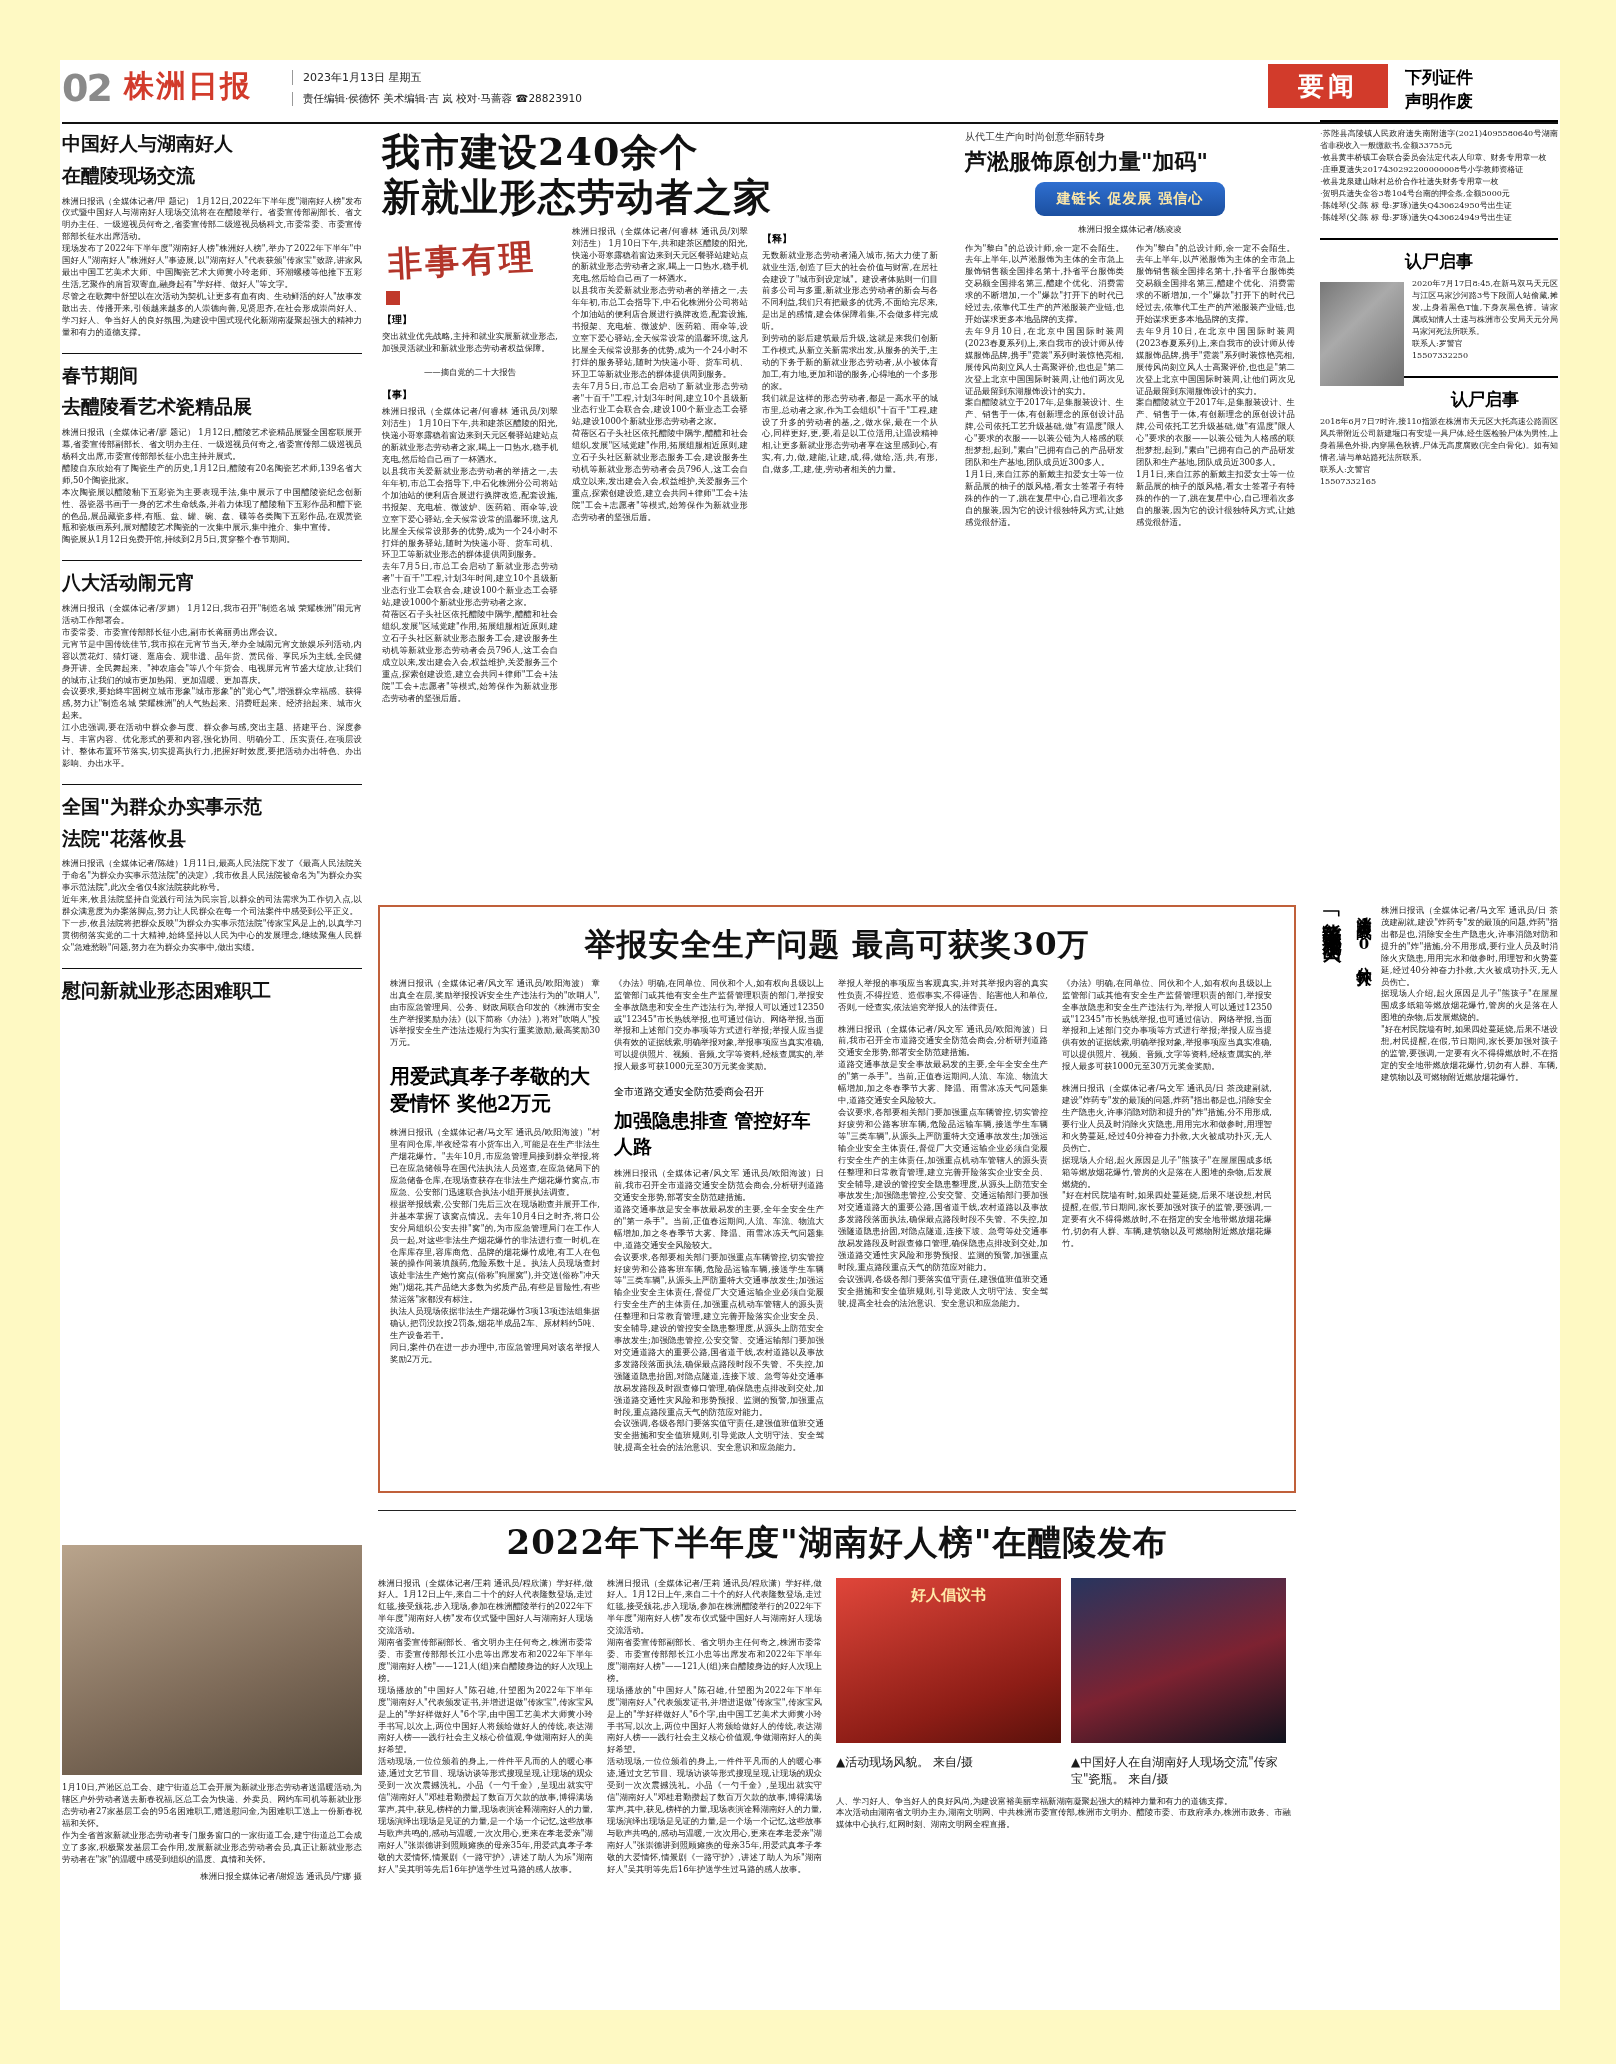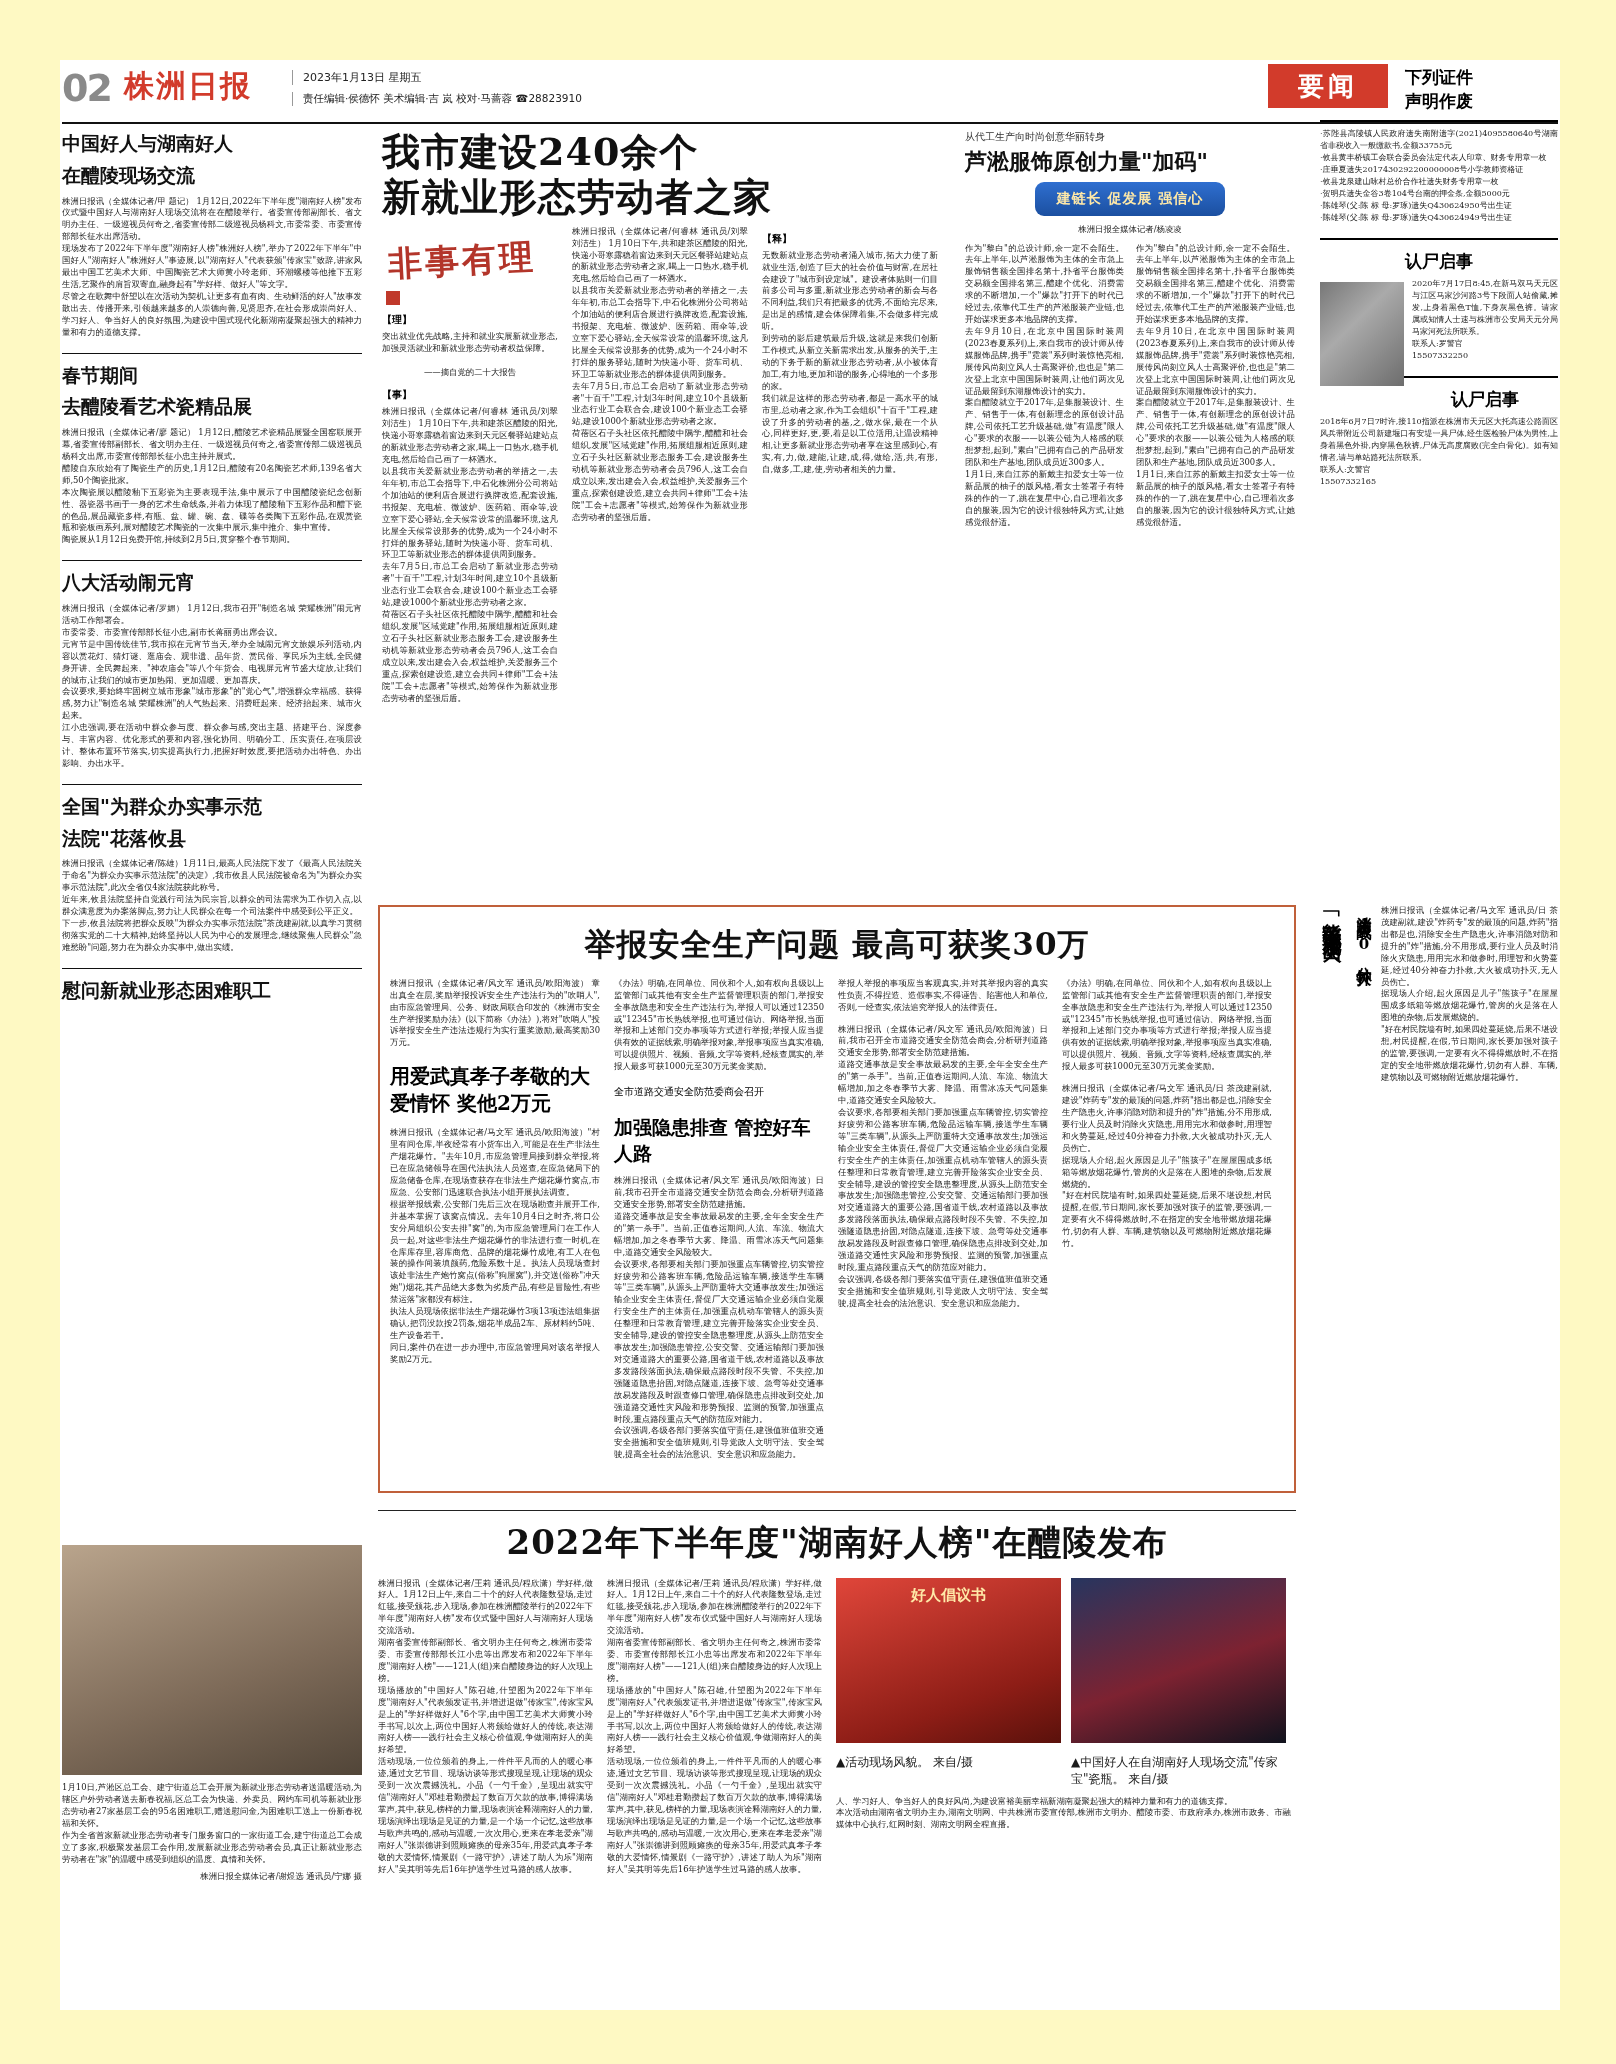--- a/index.html
+++ b/index.html
@@ -63,21 +63,21 @@
   .farR .box{border-top:2px solid #000000;padding-top:6px;margin-top:8px;}
   .photoSmall{width:84px;height:104px;background:#8e8e8e;float:left;margin:4px 8px 4px 0;
      background-image:linear-gradient(135deg,#777 0%,#aaa 40%,#6d6d6d 100%);}
 
   
   .bigbox{position:absolute;left:378px;top:905px;width:918px;height:588px;border:2px solid #c0603a;padding:10px;box-sizing:border-box;}
   .bigbox h1{font-size:31px;text-align:center;margin:8px 0 14px 0;letter-spacing:1px;}
   .bb-cols{display:flex;gap:14px;}
   .bb-cols .c{width:210px;}
   .sub-h{font-size:22px;text-align:center;margin:14px 0 10px;font-family:"DejaVu Serif","Liberation Serif",serif;font-weight:bold;}
-  .sub-h2{font-size:19px;margin:16px 0 8px;font-family:"DejaVu Serif","Liberation Serif",serif;font-weight:bold;}
+  .sub-h2{font-size:19px;margin:9px 0 8px;font-family:"DejaVu Serif","Liberation Serif",serif;font-weight:bold;}
   .smallline{font-size:10px;font-family:"DejaVu Serif","Liberation Serif",serif;}
 
   
   .bottomwrap{position:absolute;left:378px;top:1510px;width:918px;}
   .bottomwrap h1{font-size:34px;text-align:center;margin:6px 0 14px 0;letter-spacing:1px;}
   .bw-cols{display:flex;gap:14px;}
   .bw-cols .c{width:215px;}
 
   .photoA{position:absolute;left:62px;top:1545px;width:300px;height:230px;
      background:linear-gradient(160deg,#b9a48c,#7d6a58 60%,#514538);}
@@ -131,21 +131,21 @@
 会议要求,要始终牢固树立城市形象"城市形象"的"党心气",增强群众幸福感、获得感,努力让"制造名城 荣耀株洲"的人气热起来、消费旺起来、经济抬起来、城市火起来。
 江小忠强调,要在活动中群众参与度、群众参与感,突出主题、搭建平台、深度参与、丰富内容、优化形式的要和内容,强化协同、明确分工、压实责任,在项层设计、整体布置环节落实,切实提高执行力,把握好时效度,要把活动办出特色、办出影响、办出水平。</div>
     </div>
     <div class="divL"></div>
 
     <div class="art">
       <h2 class="hl">全国"为群众办实事示范</h2>
       <h2 class="hl">法院"花落攸县</h2>
       <div class="body-cn" style="white-space:pre-line">株洲日报讯（全媒体记者/陈雄）1月11日,最高人民法院下发了《最高人民法院关于命名"为群众办实事示范法院"的决定》,我市攸县人民法院被命名为"为群众办实事示范法院",此次全省仅4家法院获此称号。
 近年来,攸县法院坚持自觉践行司法为民宗旨,以群众的司法需求为工作切入点,以群众满意度为办案落脚点,努力让人民群众在每一个司法案件中感受到公平正义。
-下一步,攸县法院将把群众反映"为群众办实事示范法院"茶茂建副就,以真学习贯彻彻落实党的二十大精神,始终坚持以人民为中心的发展理念,继续聚焦人民群众"急难愁盼"问题,努力在为群众办实事中,做出实绩。</div>
+下一步,攸县法院将把群众反映"为群众办实事示范法院"传家宝风是上的,以真学习贯彻彻落实党的二十大精神,始终坚持以人民为中心的发展理念,继续聚焦人民群众"急难愁盼"问题,努力在为群众办实事中,做出实绩。</div>
     </div>
     <div class="divL"></div>
 
     <div class="art">
       <h2 class="hl">慰问新就业形态困难职工</h2>
     </div>
   </div>
 
   <div class="photoA"></div>
   <div class="photoCapA">

